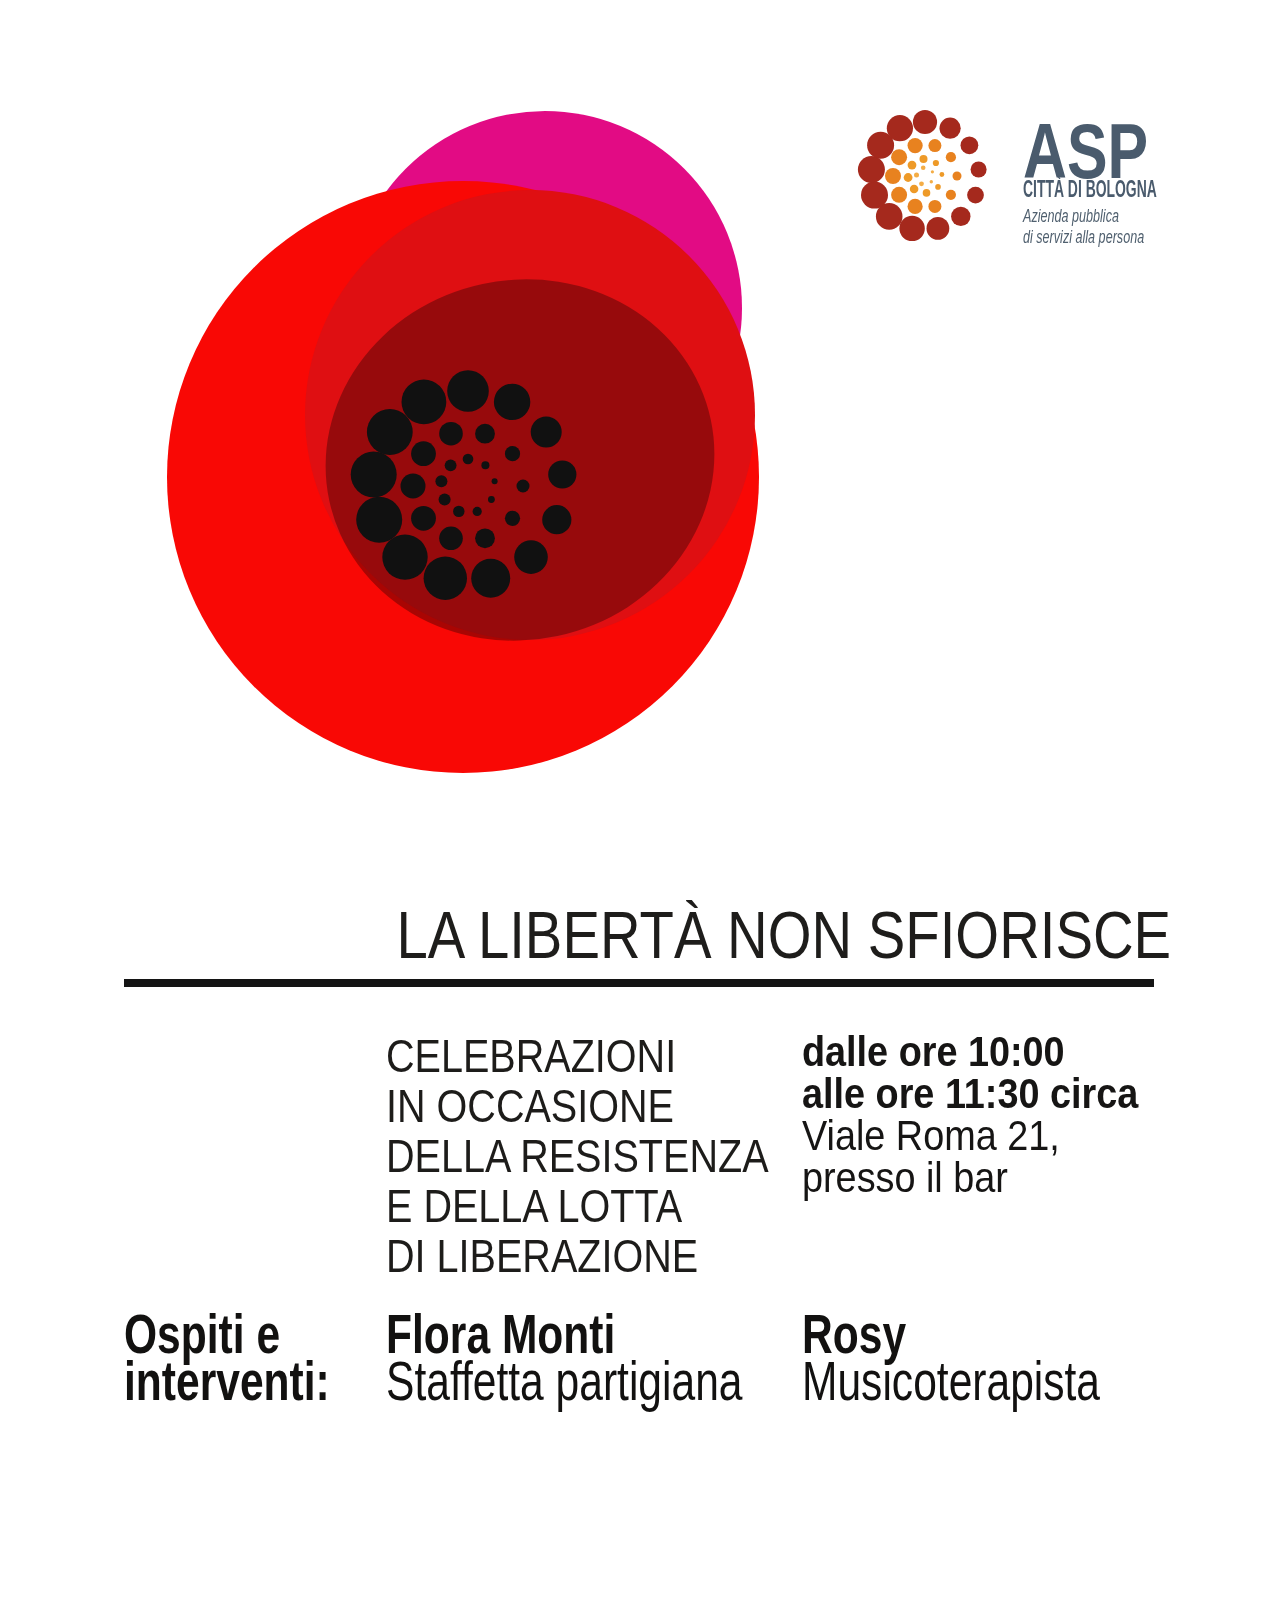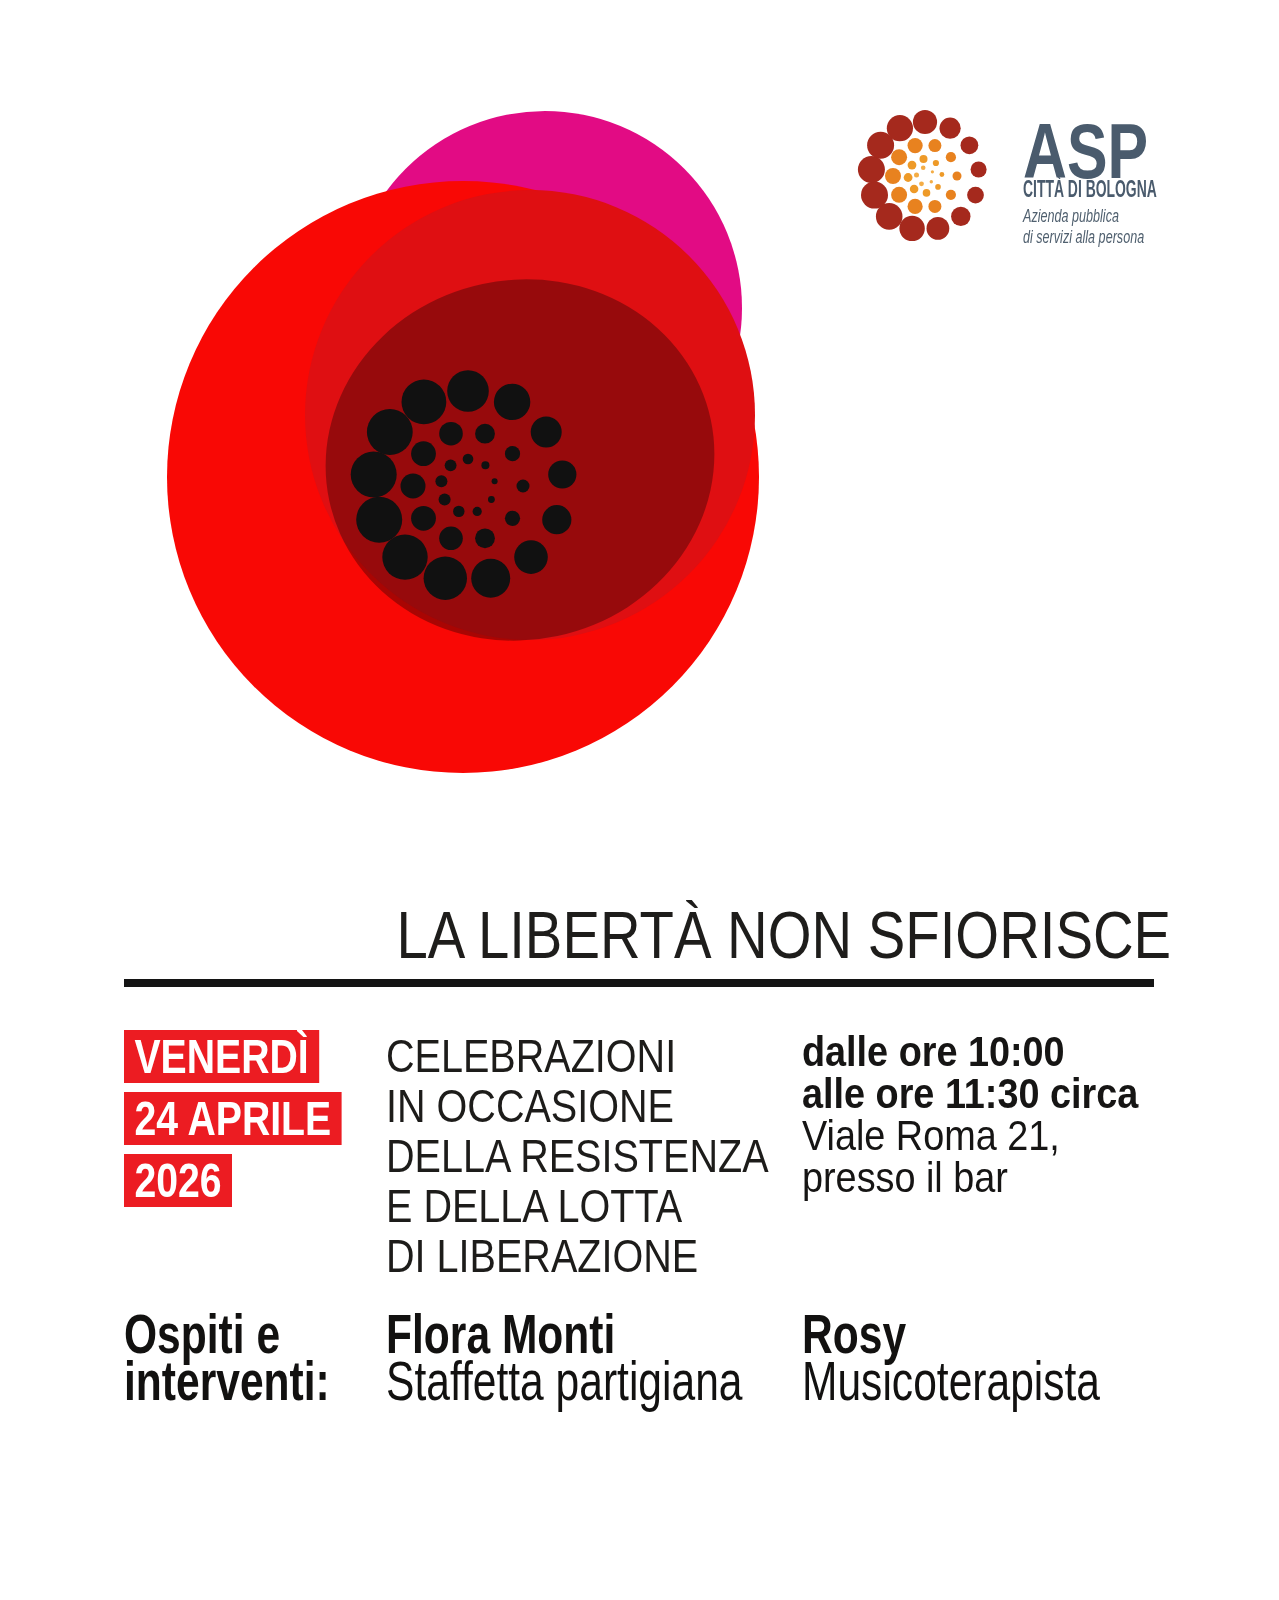--- a/index.html
+++ b/index.html
@@ -188,25 +188,20 @@
     <div class="logo-city">CITTÀ DI BOLOGNA</div>
     <div class="logo-tagline">
       <span class="ln">Azienda pubblica</span>
       <span class="ln">di servizi alla persona</span>
     </div>
   </div>
 
   <div class="subtitle">LA LIBERTÀ NON SFIORISCE</div>
   <div class="rule"></div>
 
-  <div class="date-col">
-    <div class="date-badge">VENERDÌ</div>
-    <div class="date-badge">24 APRILE</div>
-    <div class="date-badge">2026</div>
-  </div>
 
   <div class="desc-col">
     <span class="ln">CELEBRAZIONI</span>
     <span class="ln">IN OCCASIONE</span>
     <span class="ln">DELLA RESISTENZA</span>
     <span class="ln">E DELLA LOTTA</span>
     <span class="ln">DI LIBERAZIONE</span>
   </div>
 
   <div class="time-col">

